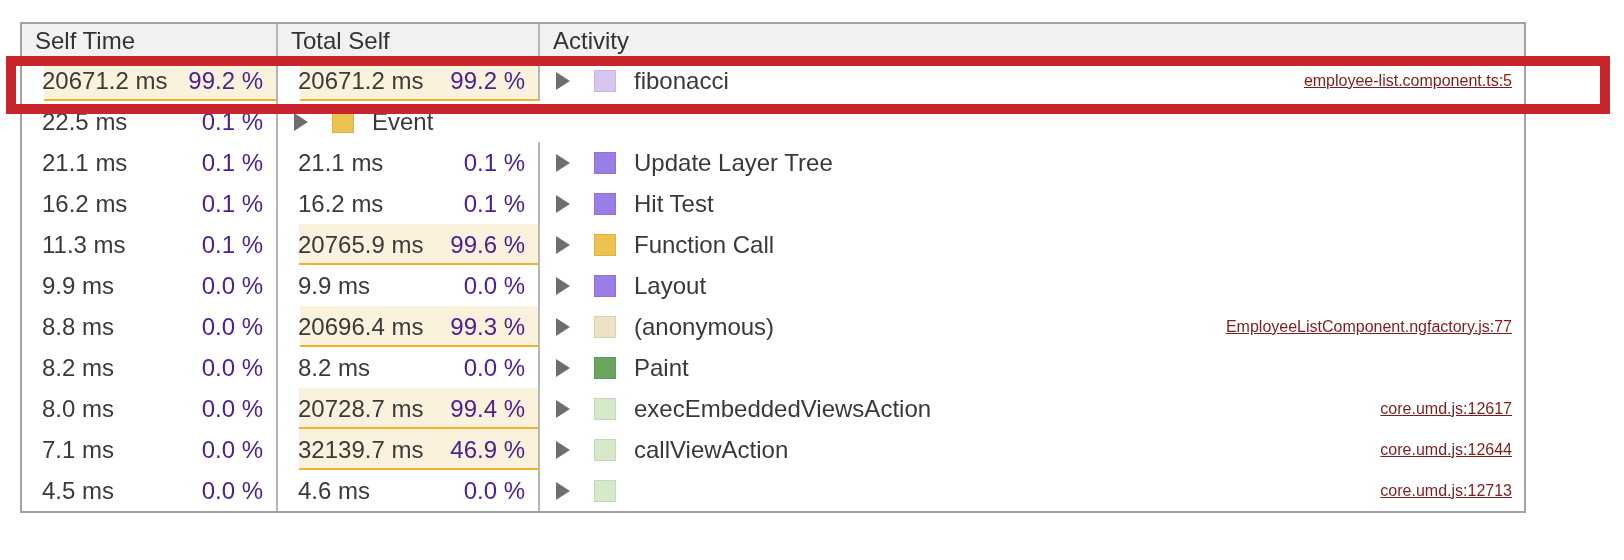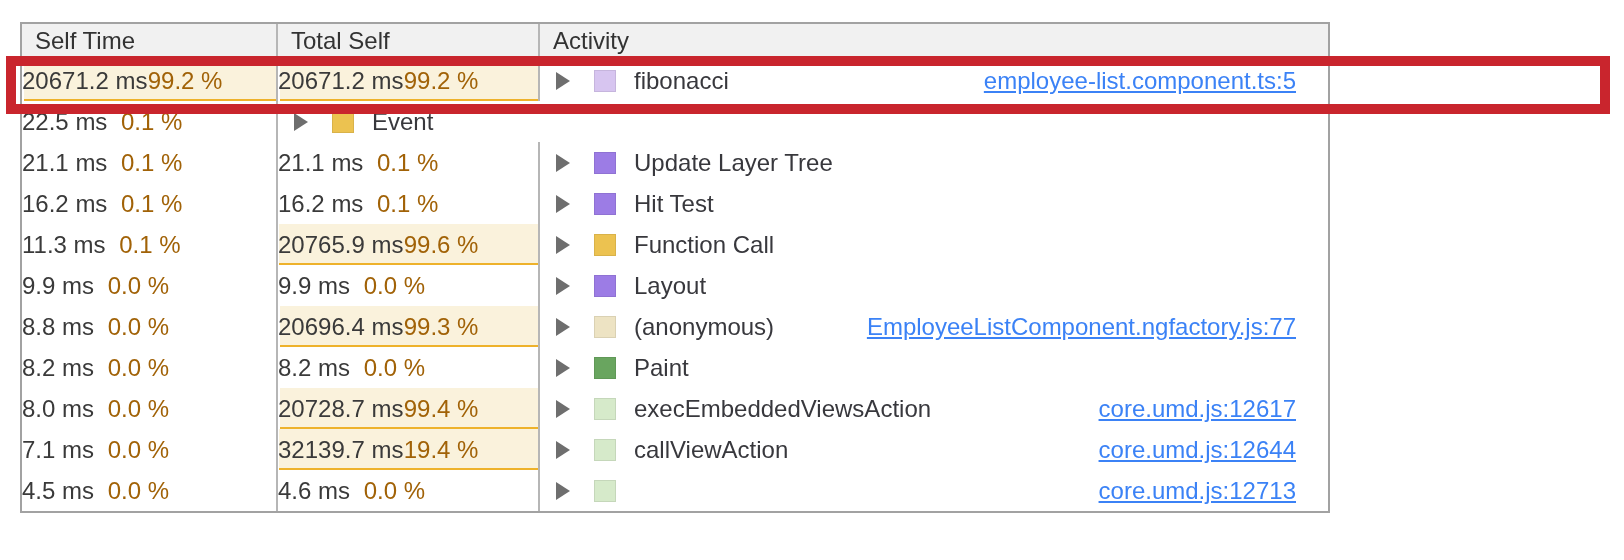--- a/index.html
+++ b/index.html
@@ -1,46 +1,46 @@
 <!DOCTYPE html>
 <html><head>
 <meta charset="utf-8">
 <style>
   * { margin: 0; padding: 0; box-sizing: border-box; }
   html, body { width: 1624px; height: 560px; background: #fff; overflow: hidden;
     font-family: "Liberation Sans", "DejaVu Sans", sans-serif; }
   .stage { position: relative; width: 1624px; height: 560px; background: #fff; }
 
-  .perf-table { position: absolute; left: 20px; top: 22px; width: 1310px;
+  .perf-table { position: absolute; left: 20px; top: 22px; width: 1506px;
     border: 2px solid #a2a2a2; background: #fff; }
 
   .hdr-row { display: grid; grid-template-columns: 256px 262px 1fr; height: 36px;
     background: #f1f1f1; border-bottom: 2px solid #c6c6c6; }
   .hdr-cell { display: flex; align-items: center; padding-left: 13px;
     font-size: 24px; color: #333; border-right: 2px solid #b6b6b6; }
   .hdr-cell:last-child { border-right: none; }
 
   .row { display: grid; grid-template-columns: 256px 262px 1fr; height: 41px; background: #fff; }
 
   .cell { position: relative; display: flex; align-items: center; overflow: hidden; }
-  .num { justify-content: flex-start; border-right: 2px solid #b6b6b6; }
+  .num { justify-content: space-between; border-right: 2px solid #b6b6b6; margin-left: 20px; }
   .fill-bar { position: absolute; right: 0; top: 0; bottom: 0;
     background: #faf2dc; border-bottom: 2px solid #eeb22b; }
   .ms  { position: relative; font-size: 24px; color: #3a3a3a; z-index: 1; }
   .pct { position: relative; width: 88px; text-align: right; padding-right: 13px;
-    font-size: 24px; color: #a16207; z-index: 1; }
-
-  .activity { padding-left: 16px; padding-right: 32px; }
+    font-size: 24px; color: #4c1d95; z-index: 1; }
+
+  .activity { padding-left: 16px; padding-right: 12px; }
   .tri { width: 0; height: 0; border-left: 14px solid #6e6e6e;
     border-top: 9px solid transparent; border-bottom: 9px solid transparent;
     margin-right: 24px; flex: none; }
   .swatch { width: 22px; height: 22px; margin-right: 18px; flex: none;
     border: 1px solid rgba(0,0,0,0.08); }
   .act-label { font-size: 24px; color: #38383d; white-space: nowrap; }
-  .src-link { margin-left: auto; font-size: 24px; color: #3b82f6;
+  .src-link { margin-left: auto; font-size: 16px; color: #7f1d1d;
     text-decoration: underline; cursor: pointer; white-space: nowrap; padding-left: 20px; }
 
   .annotation { position: absolute; left: 6px; top: 56px; width: 1604px; height: 58px;
     border: 10px solid #c9252d; z-index: 5; pointer-events: none; }
 </style>
 </head>
 <body>
 
 <div class="stage">
   <div class="perf-table">
@@ -190,21 +190,21 @@
           </div>
         </div>
         <div class="row">
           <div class="cell num">
             <span class="ms">7.1 ms</span>
             <span class="pct">0.0 %</span>
           </div>
           <div class="cell num">
             <div class="fill-bar" style="width: 99.5%; background: rgb(250, 242, 220); border-bottom-color: rgb(238, 178, 43);"></div>
             <span class="ms">32139.7 ms</span>
-            <span class="pct">19.4 %</span>
+            <span class="pct">46.9 %</span>
           </div>
           <div class="cell activity">
             <span class="tri"></span>
             <span class="swatch" style="background: rgb(214, 234, 202);"></span>
             <span class="act-label">callViewAction</span>
             <a class="src-link">core.umd.js:12644</a>
           </div>
         </div>
         <div class="row">
           <div class="cell num">

